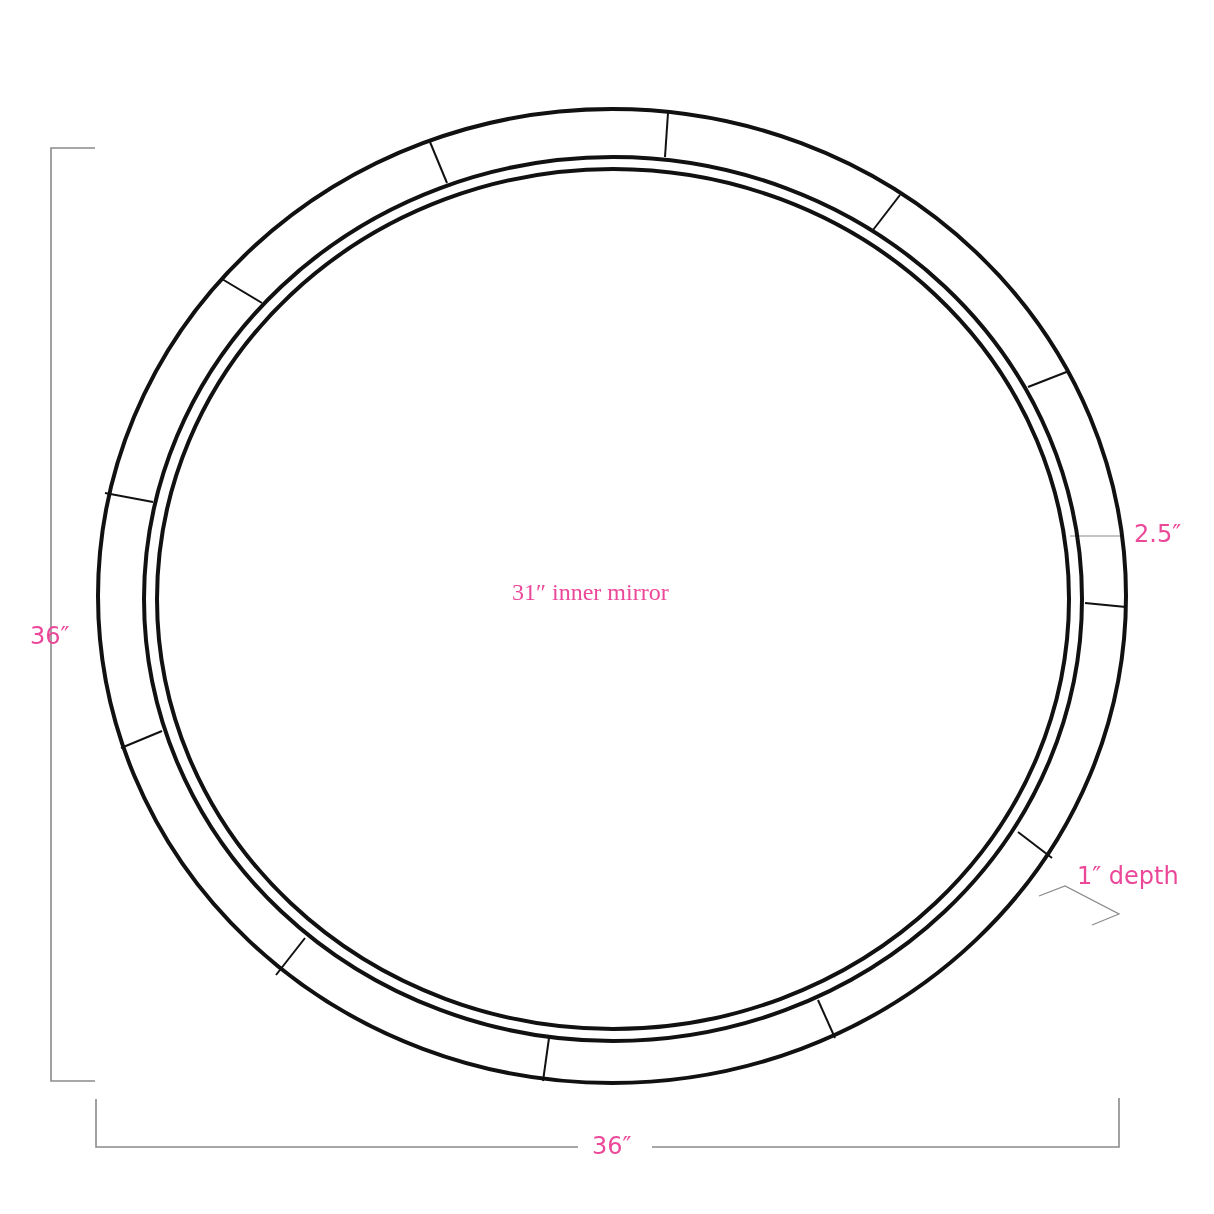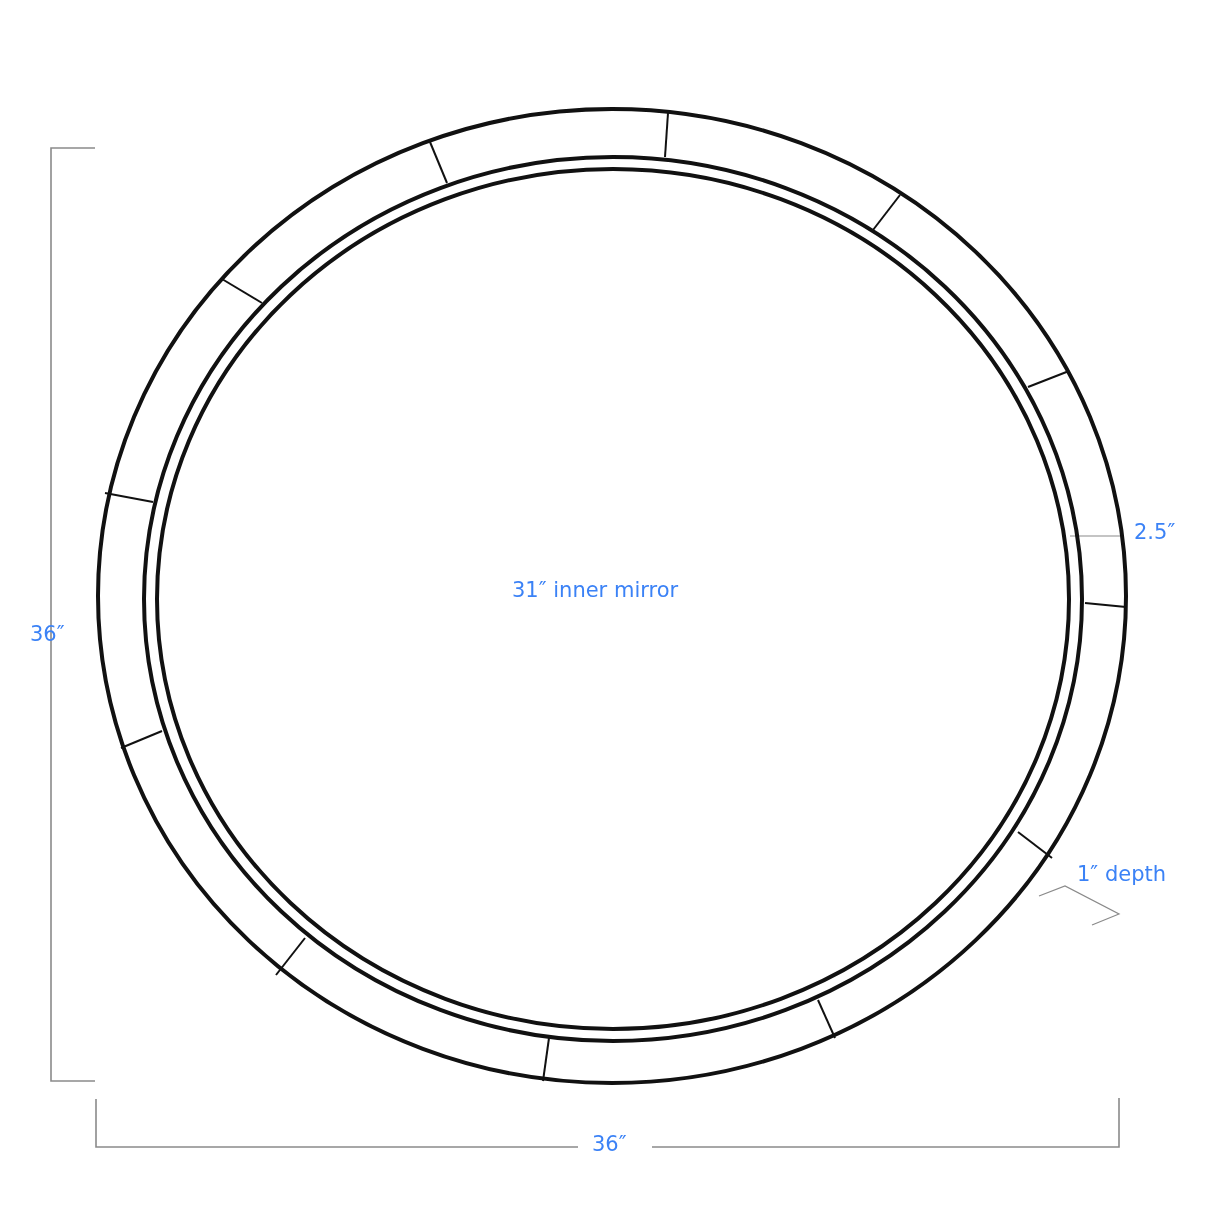--- a/index.html
+++ b/index.html
@@ -1,22 +1,22 @@
 <!DOCTYPE html>
 <html><head>
   <meta charset="utf-8">
   <style>
     html, body { margin: 0; padding: 0; background: #ffffff; }
     body { width: 1214px; height: 1214px; position: relative; overflow: hidden; }
     svg.drawing { position: absolute; left: 0; top: 0; width: 1214px; height: 1214px; }
     .label {
       position: absolute;
       font-family: "DejaVu Sans", sans-serif;
-      color: #3b82f6;
-      font-size: 21px;
+      color: #ec4899;
+      font-size: 24px;
       line-height: 1;
       white-space: nowrap;
     }
   </style>
 </head>
 <body>
 
 <svg class="drawing" viewBox="0 0 1214 1214" xmlns="http://www.w3.org/2000/svg">
 
   <polyline points="95,148 51,148 51,1081 95,1081" fill="none" stroke="#8a8a8a" stroke-width="1.6"></polyline>
@@ -43,15 +43,15 @@
       <line x1="543" y1="1081" x2="549" y2="1038"></line>
       <line x1="276" y1="975" x2="305" y2="938"></line>
       <line x1="121" y1="748" x2="162" y2="731"></line>
       <line x1="105" y1="493" x2="153" y2="502"></line>
       <line x1="222" y1="279" x2="262" y2="303"></line>
     </g>
 </svg>
 
 <div class="label" style="left:30px; top:624px;">36″</div>
 <div class="label" style="left:592px; top:1134px;">36″</div>
-<div class="label" style="left:512px; top:580px;">31″ inner mirror</div>
+<div class="label" style="left:512px; top:580px;font-family:Liberation Serif, serif;">31″ inner mirror</div>
 <div class="label" style="left:1134px; top:522px;">2.5″</div>
 <div class="label" style="left:1077px; top:864px;text-align:center;">1″ depth</div>
 
 </body></html>

